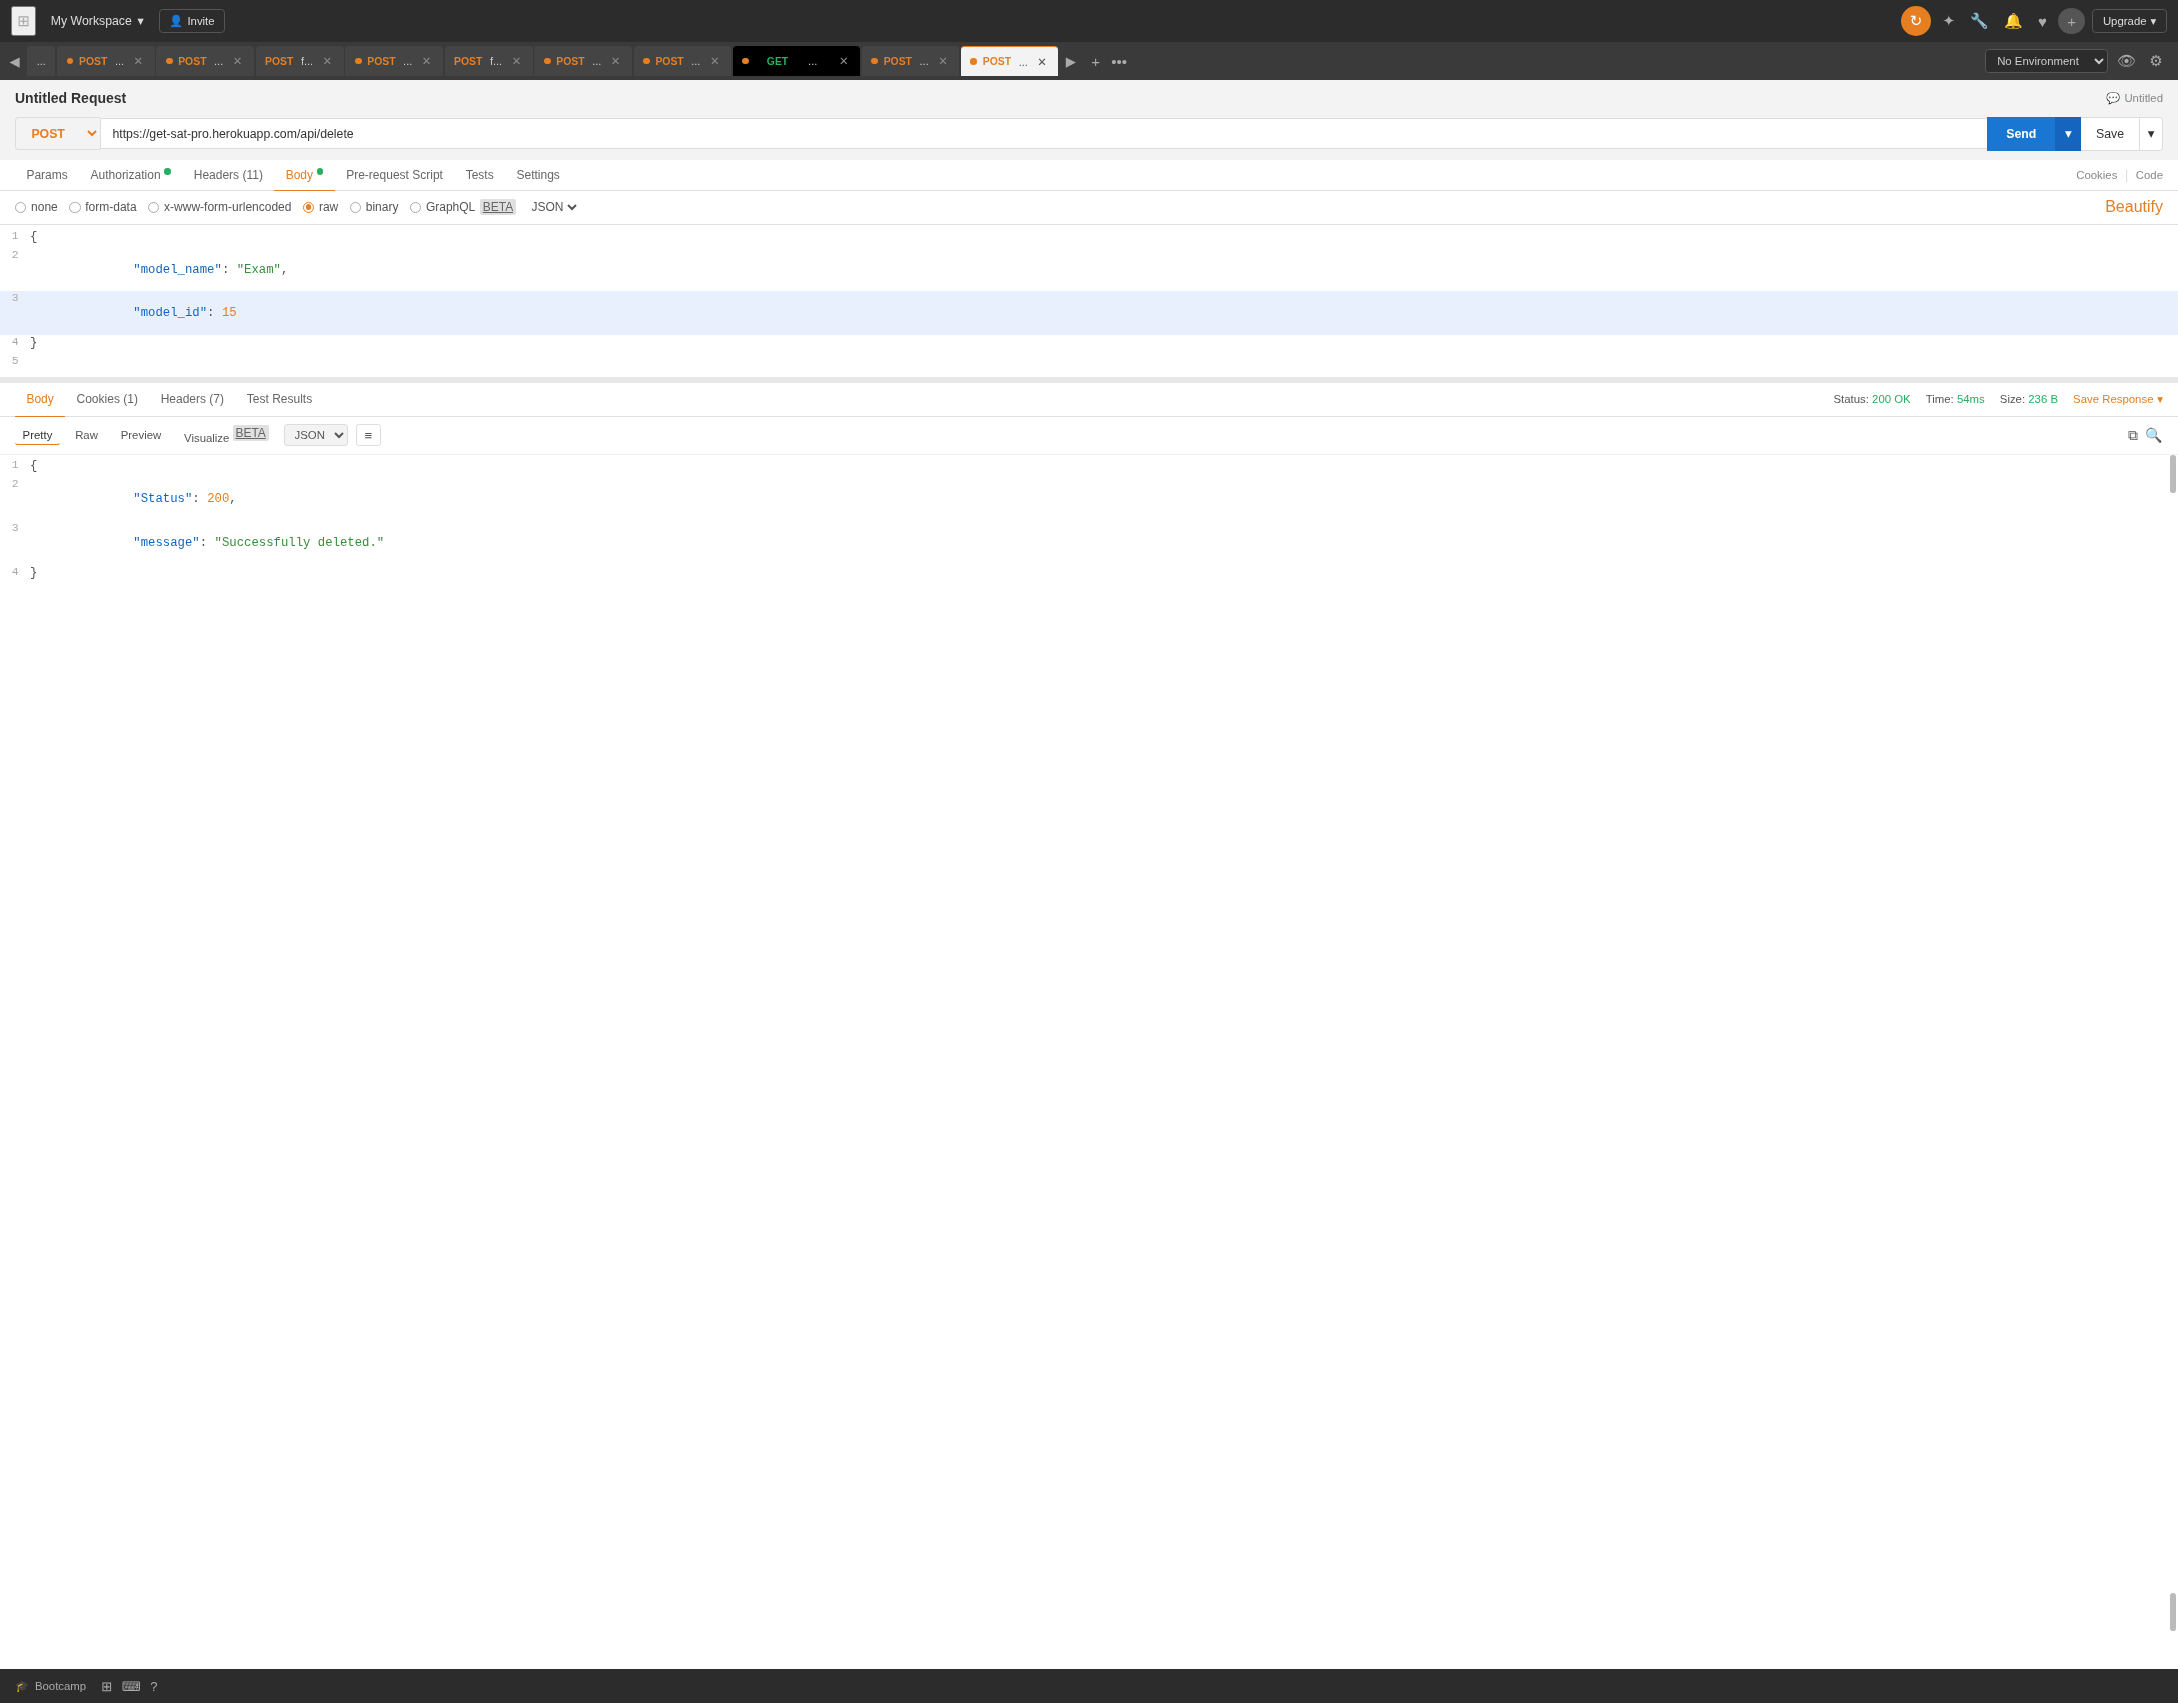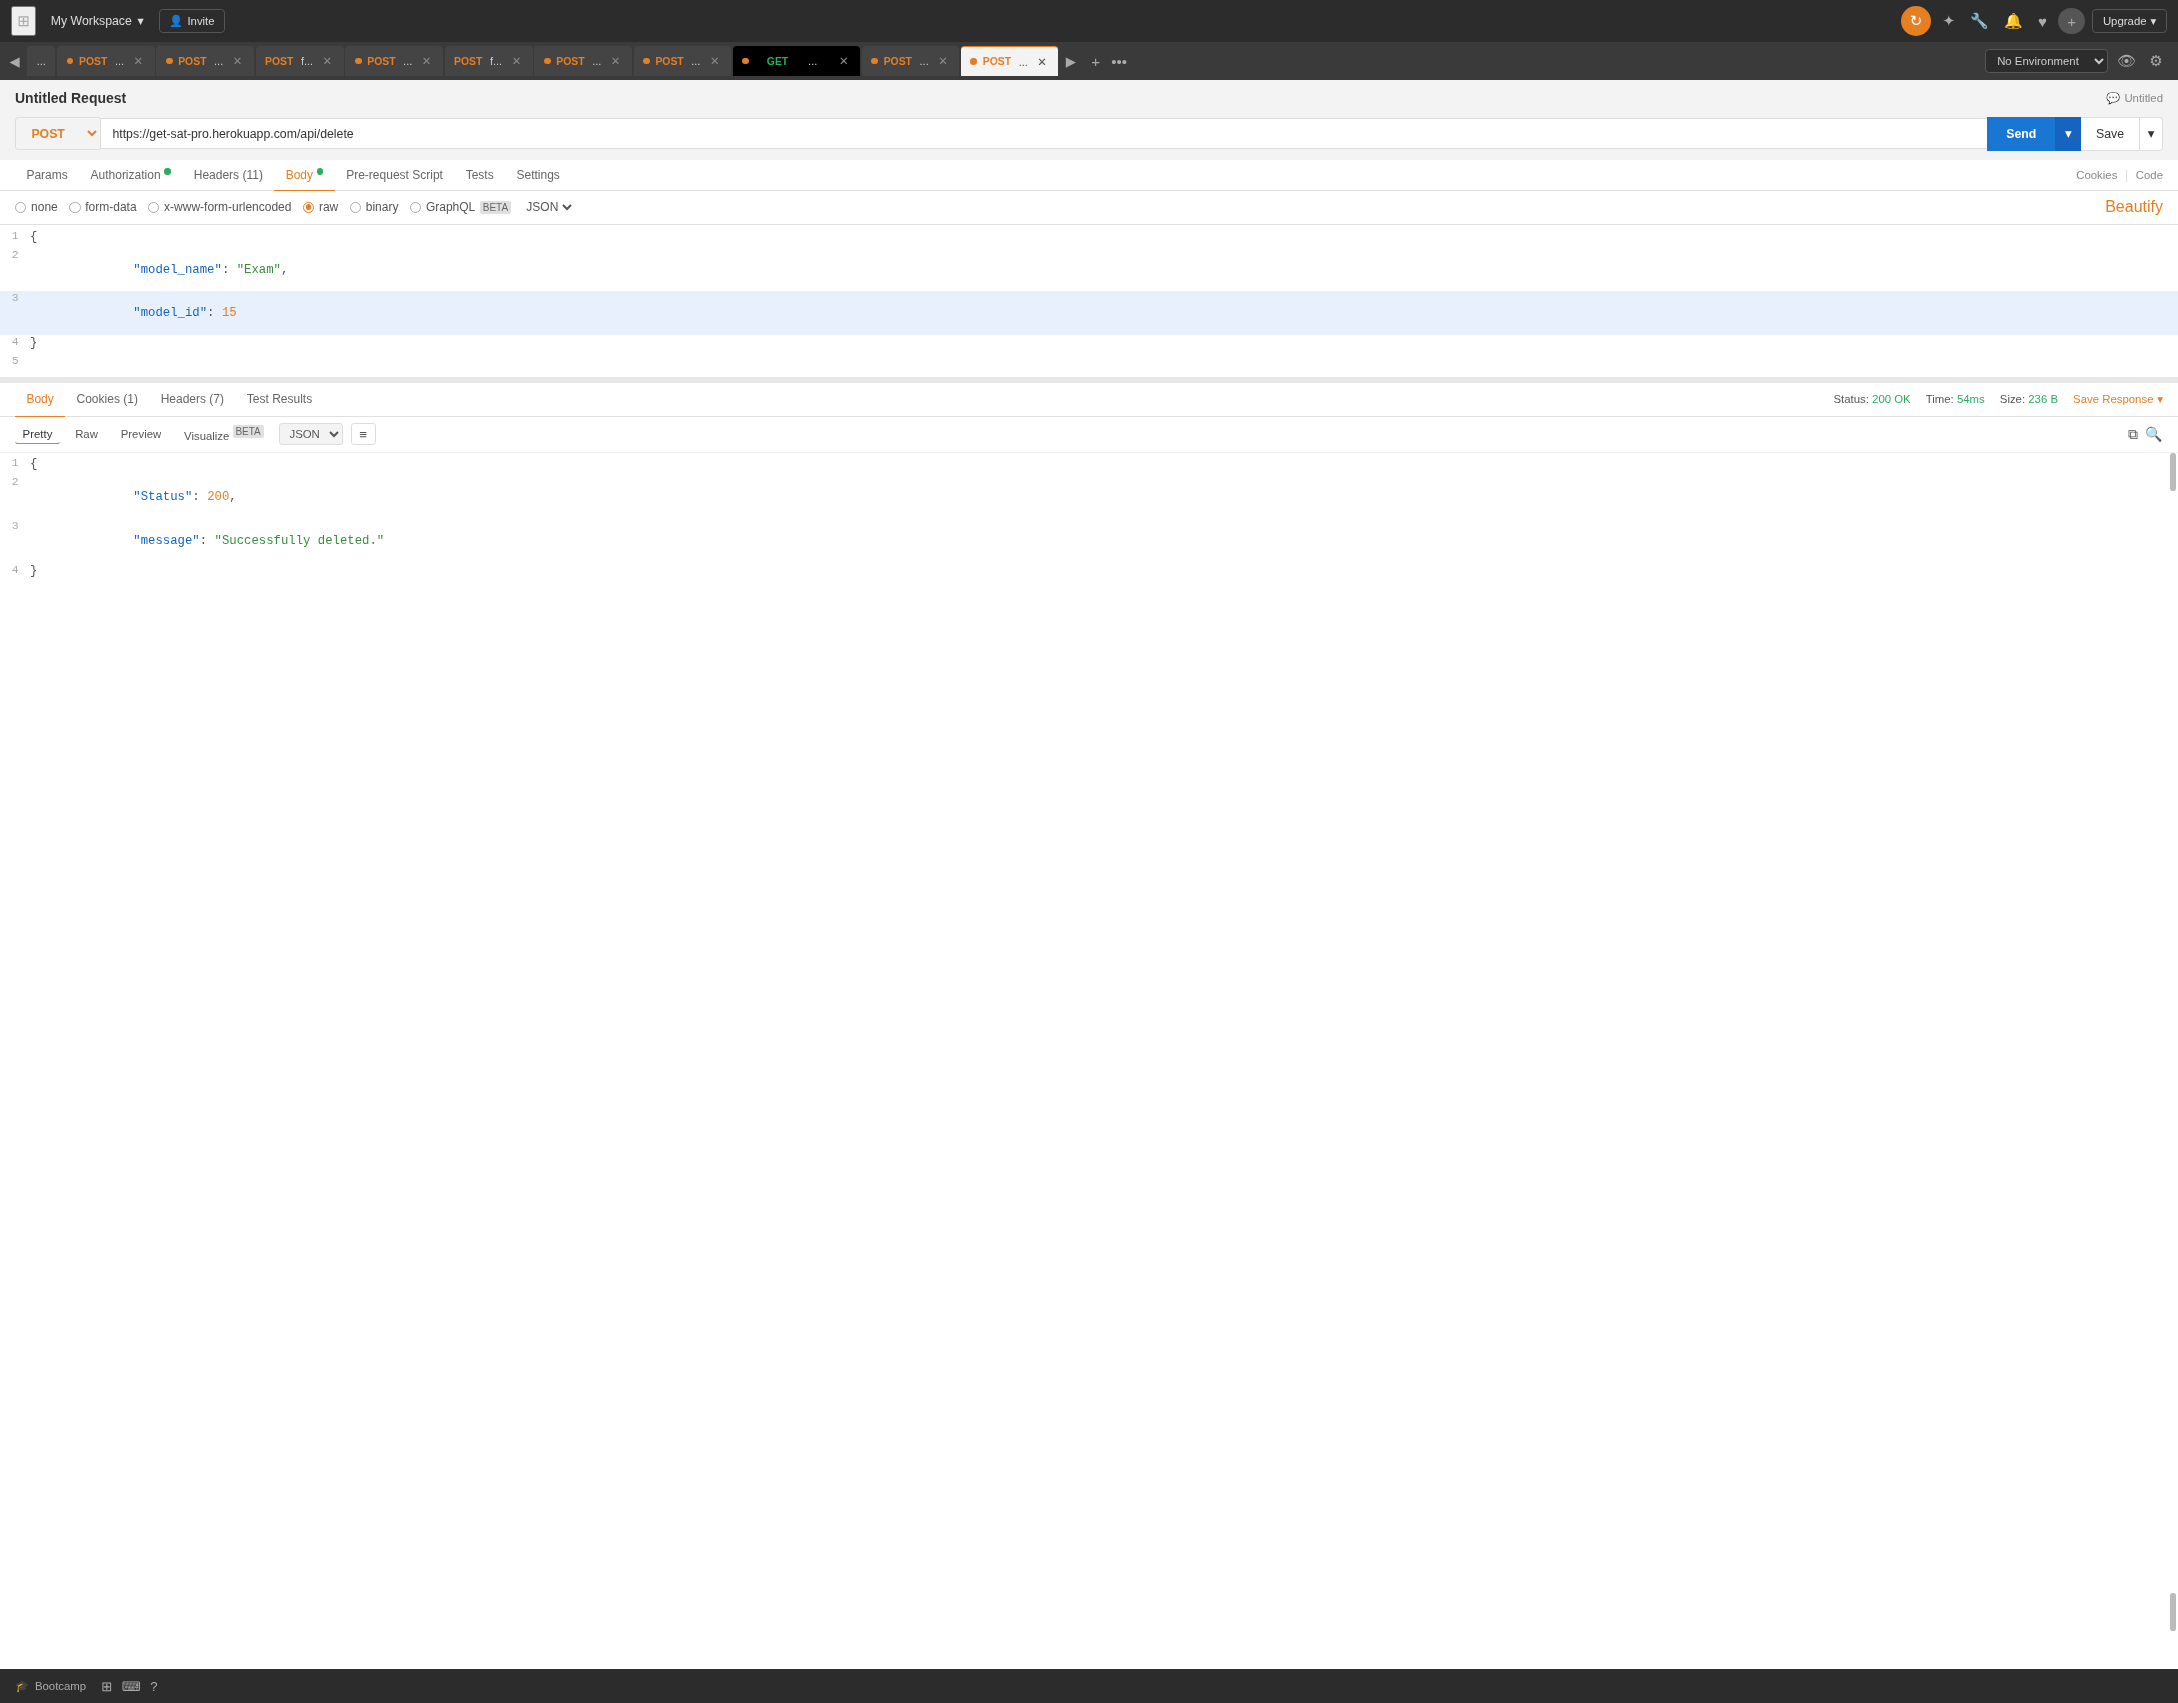--- a/index.html
+++ b/index.html
@@ -318,26 +318,27 @@
     }
     .beautify-btn {
       margin-left: auto;
       background: transparent;
       border: none;
       color: #e67e22;
       font-size: 16px;
       cursor: pointer;
     }
     .beta-badge {
-      font-size: 10px;
+      font-size: 12px;
       background: #e0e0e0;
       padding: 0.9px 2.8px;
       border-radius: 1.9px;
       color: #666;
       vertical-align: super;
+      text-decoration: underline;
     }
 
     
     .code-editor {
       background: white;
       flex: 1;
       overflow: auto;
       padding: 3.8px 0;
       font-family: 'Courier New', Courier, monospace;
       font-size: 12.3px;

